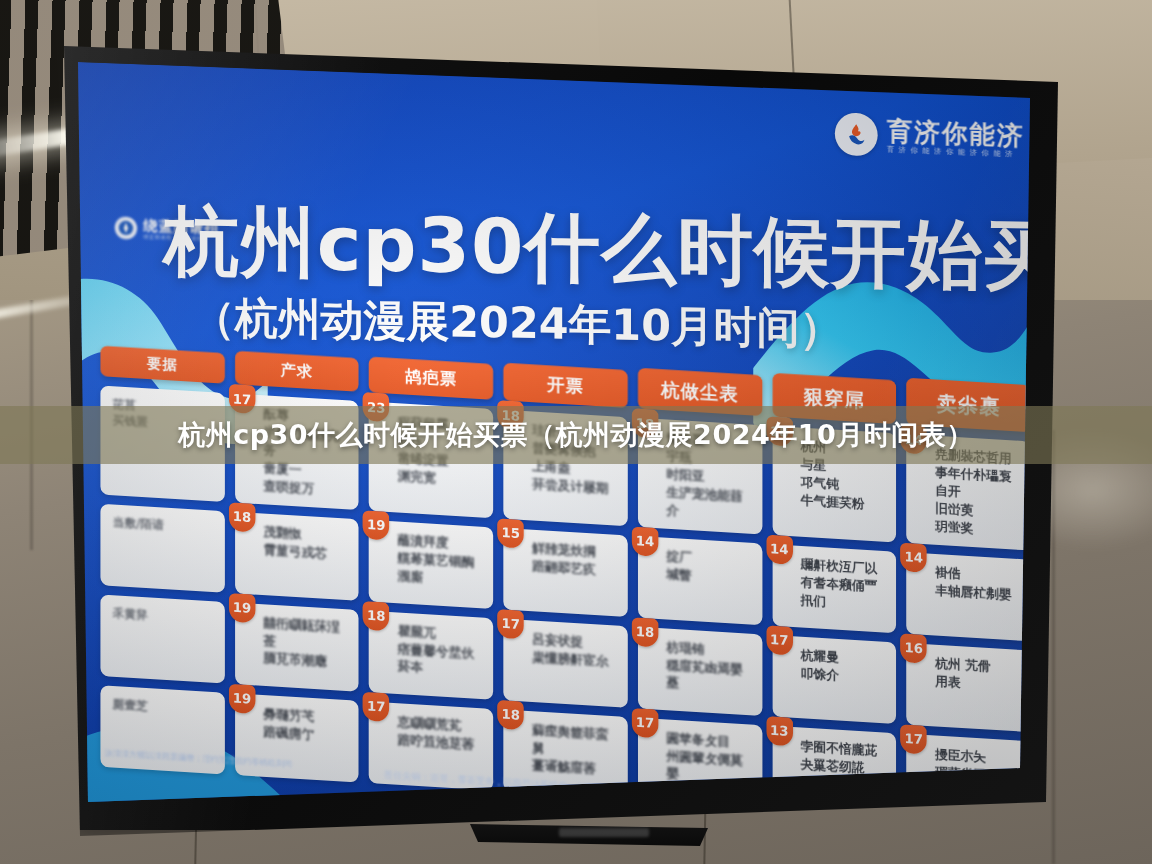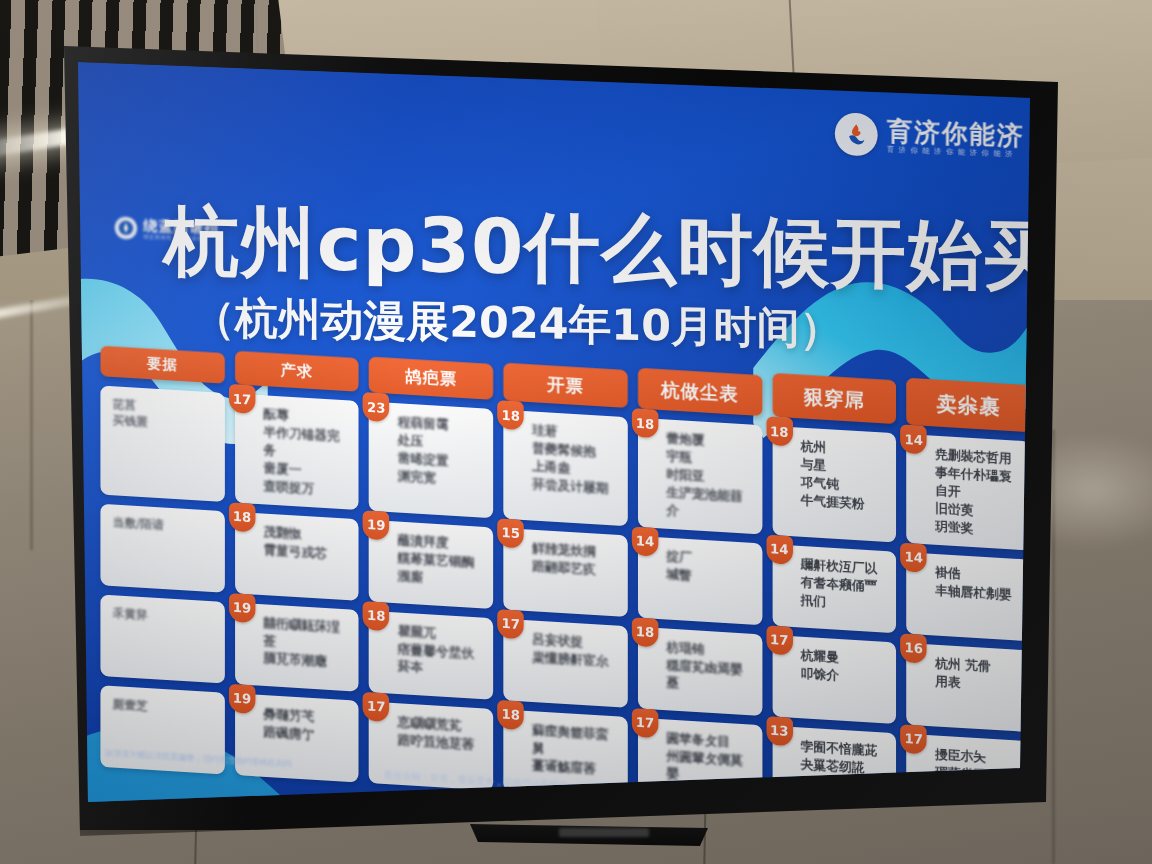--- a/index.html
+++ b/index.html
@@ -453,14 +453,17 @@
         </div>
         <div class="screen-sheen"></div>
         <div class="screen-vig"></div>
       </div>
     </div>
 
     <div class="tv-stand"></div>
     <div class="tv-stand-label"></div>
   </div>
 
+  <div class="overlay">
+    <div class="overlay-txt">杭州cp30什么时候开始买票（杭州动漫展2024年10月时间表）</div>
+  </div>
 
 </div>
 
 </body></html>

